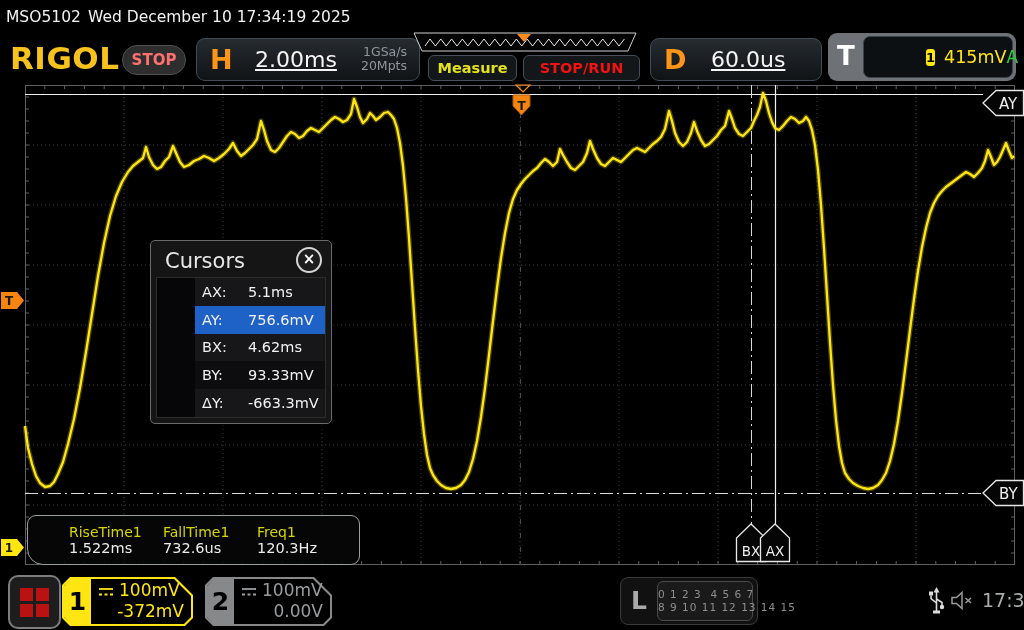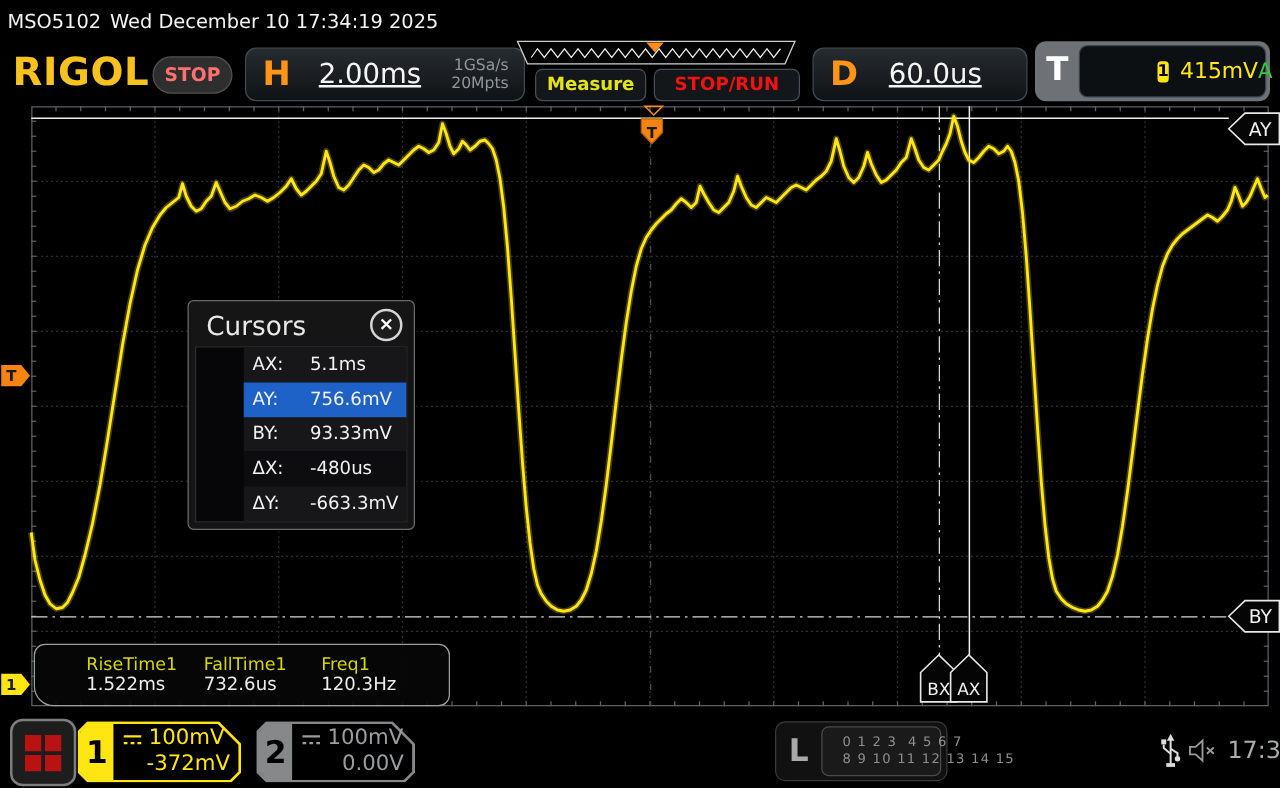--- a/index.html
+++ b/index.html
@@ -78,21 +78,21 @@
   .chtab .offs{position:absolute;right:9px;top:24px;font-size:17px;}
   .chtab .cicon{position:absolute;left:36px;top:9px;}
   #ch1-tab .outer,#ch1-tab .band{background:#ffe613;}
   #ch1-tab .scale,#ch1-tab .offs{color:#ffe613;}
   #ch2-tab .outer,#ch2-tab .band{background:#86888a;}
   #ch2-tab .scale,#ch2-tab .offs{color:#9a9da0;}
   #logic-panel{left:620px;top:577px;width:136px;height:46px;background:#111;border:1px solid #3a3a3a;border-radius:8px;}
   #logic-letter{position:absolute;left:10px;top:8px;font-size:25px;font-weight:bold;color:#a9a9a9;}
   #logic-digits{position:absolute;left:36px;top:3px;right:4px;bottom:3px;background:#1a1a1a;
       border:1px solid #4a4a4a;border-radius:6px;color:#8f8f8f;font-size:10.5px;line-height:13px;
-      padding-top:6px;padding-left:16px;letter-spacing:1px;}
+      padding-top:6px;padding-left:0;letter-spacing:1px;}
   #logic-digits div{white-space:pre;}
   #clock{left:982px;top:589px;color:#a8adad;font-size:19px;}
 </style>
 </head>
 <body>
 
 <div class="abs" id="titlebar">
   <span id="tb-model">MSO5102</span>
   <span id="tb-date">Wed December 10 17:34:19 2025</span>
 </div>
@@ -364,26 +364,26 @@
   <div id="cursor-rows">
       <div class="crow">
         <span class="lab">AX:</span>
         <span class="val">5.1ms</span>
       </div>
       <div class="crow selected">
         <span class="lab">AY:</span>
         <span class="val">756.6mV</span>
       </div>
       <div class="crow">
+        <span class="lab">BX:</span>
+        <span class="val">4.62ms</span>
+      </div>
+      <div class="crow">
         <span class="lab">BY:</span>
         <span class="val">93.33mV</span>
-      </div>
-      <div class="crow">
-        <span class="lab">ΔX:</span>
-        <span class="val">-480us</span>
       </div>
       <div class="crow">
         <span class="lab">ΔY:</span>
         <span class="val">-663.3mV</span>
       </div>
     </div>
 </div>
 
 <div class="abs" id="meas-panel">
     <div class="meas-item" style="left: 41px;">

